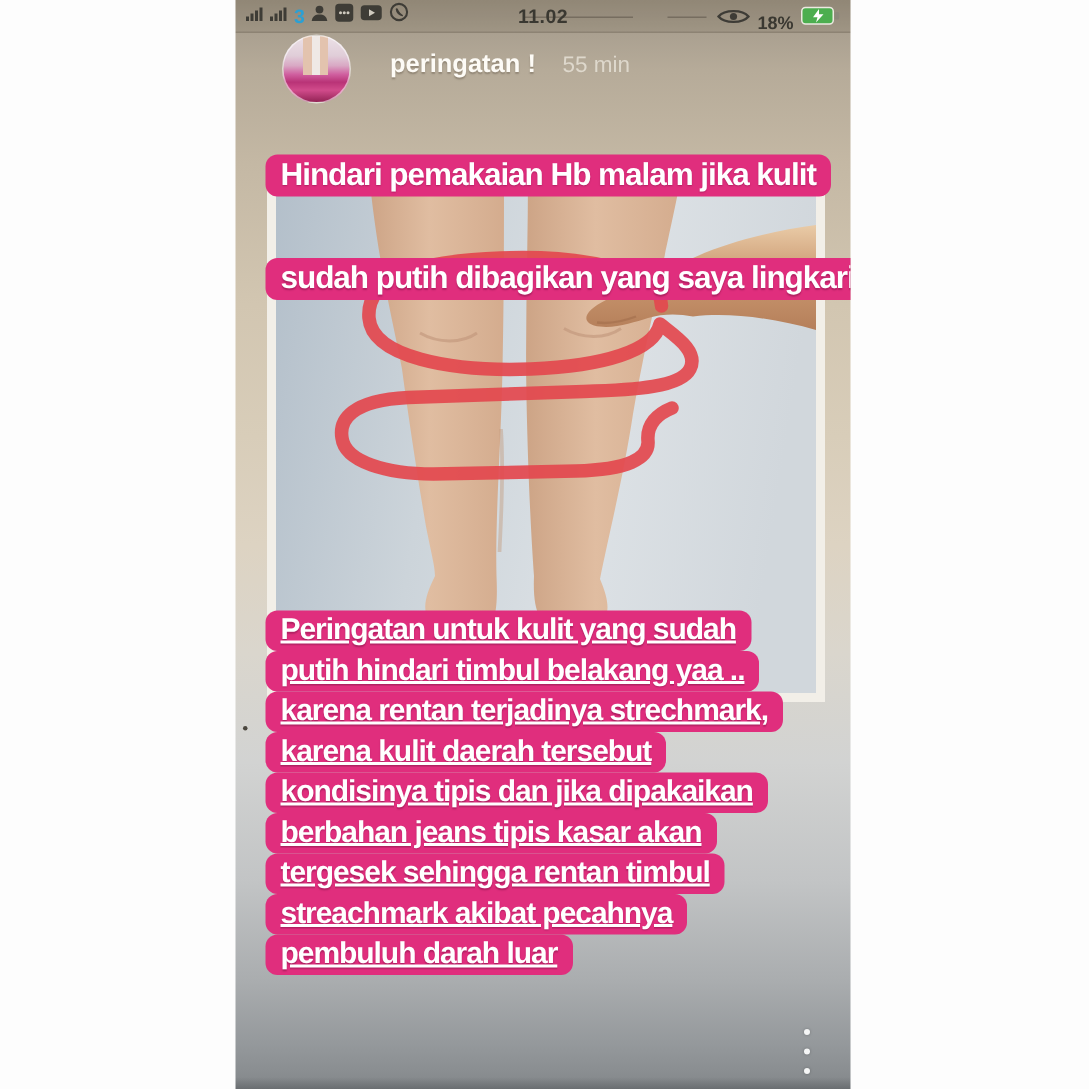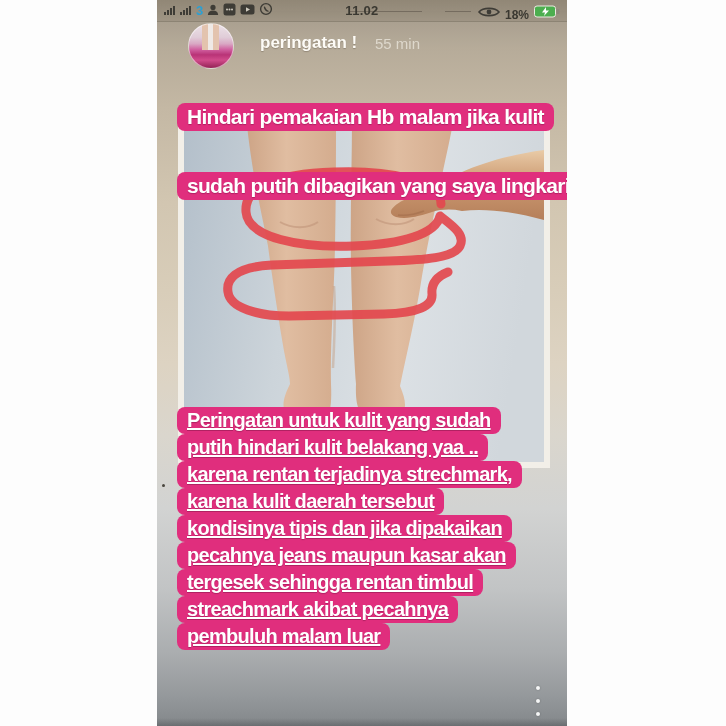--- a/index.html
+++ b/index.html
@@ -201,28 +201,28 @@
       </svg>
     </div>
 
     <div class="caption cap1">
       <div class="cap-line">Hindari pemakaian Hb malam jika kulit</div>
       <div class="cap-line">sudah putih dibagikan yang saya lingkari</div>
     </div>
 
     <div class="caption cap2">
       <div class="cap-line">Peringatan untuk kulit yang sudah</div>
-      <div class="cap-line">putih hindari kulit belakang yaa ..</div>
+      <div class="cap-line">putih hindari timbul belakang yaa ..</div>
       <div class="cap-line">karena rentan terjadinya strechmark,</div>
       <div class="cap-line">karena kulit daerah tersebut</div>
       <div class="cap-line">kondisinya tipis dan jika dipakaikan</div>
-      <div class="cap-line">pecahnya jeans maupun kasar akan</div>
+      <div class="cap-line">berbahan jeans tipis kasar akan</div>
       <div class="cap-line">tergesek sehingga rentan timbul</div>
       <div class="cap-line">streachmark akibat pecahnya</div>
-      <div class="cap-line">pembuluh malam luar</div>
+      <div class="cap-line">pembuluh darah luar</div>
     </div>
 
     <div class="dot-artifact"></div>
 
     <div class="kebab">
         <i></i>
         <i></i>
         <i></i>
       </div>
 

